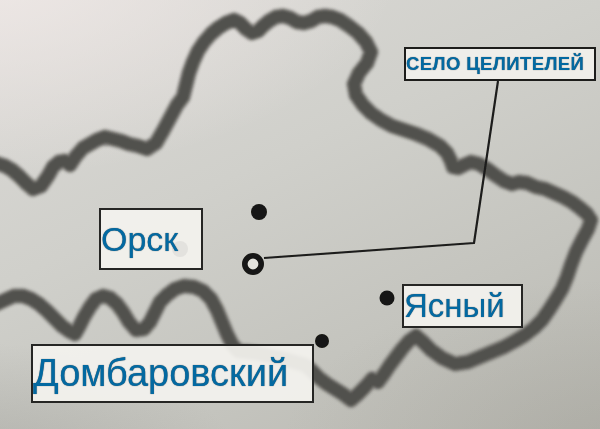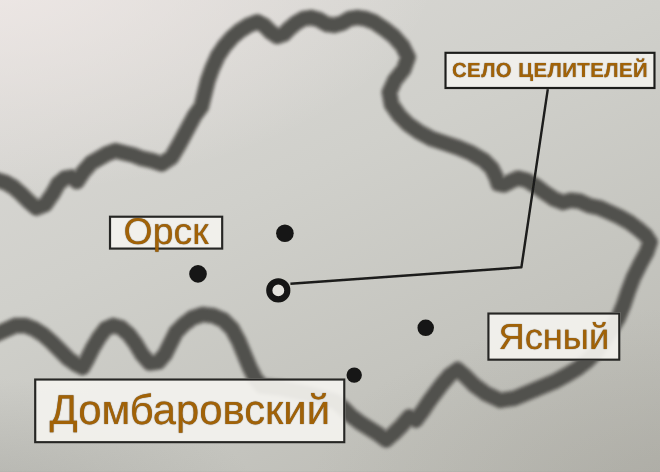--- a/index.html
+++ b/index.html
@@ -10,31 +10,31 @@
     font-family:"Liberation Sans",sans-serif;
     background:
       radial-gradient(130% 90% at -5% -8%, rgba(240,233,231,0.95) 0%, rgba(240,233,231,0) 55%),
       radial-gradient(95% 65% at 104% 104%, rgba(148,148,140,0.30) 0%, rgba(148,148,140,0) 60%),
       radial-gradient(85% 55% at -6% 110%, rgba(128,128,122,0.32) 0%, rgba(128,128,122,0) 55%),
       linear-gradient(155deg,#dcdad7 0%,#d0d0cb 40%,#c4c4be 72%,#b8b7b0 100%);
   }
   #stage svg{position:absolute;left:0;top:0;}
   .lbl{
     position:absolute;
-    display:flex;align-items:center;justify-content:center;
+    display:flex;align-items:center;justify-content:flex-start;
     background:rgba(243,242,238,0.93);
     border:2px solid #262624;
     box-sizing:border-box;
-    color:#a16207;
+    color:#0369a1;
     white-space:nowrap;
     text-shadow:0 0 1px rgba(10,10,10,0.65);
   }
-  #lbl-orsk        {left:99px;  top:196px; width:104px; height:31px; font-size:34px;}
+  #lbl-orsk        {left:99px;  top:208px; width:104px; height:62px; font-size:34px;}
   #lbl-novoorsk    {left:264px; top:162px; width:165px; height:42px; font-size:31px;}
-  #lbl-yasny       {left:402px; top:284px; width:121px; height:44px; font-size:33px;margin-left:41px;}
+  #lbl-yasny       {left:402px; top:284px; width:121px; height:44px; font-size:33px;}
   #lbl-dombarovsky {left:31px;  top:344px; width:283px; height:59px; font-size:38px;}
   #lbl-callout{
     left:404px; top:47px; width:192px; height:34px;
     font-size:18.5px; font-weight:bold; letter-spacing:0.4px;
     background:rgba(240,239,235,0.95);
     border:2px solid #1d1d1b;
   }
 </style>
 </head>
 <body>

